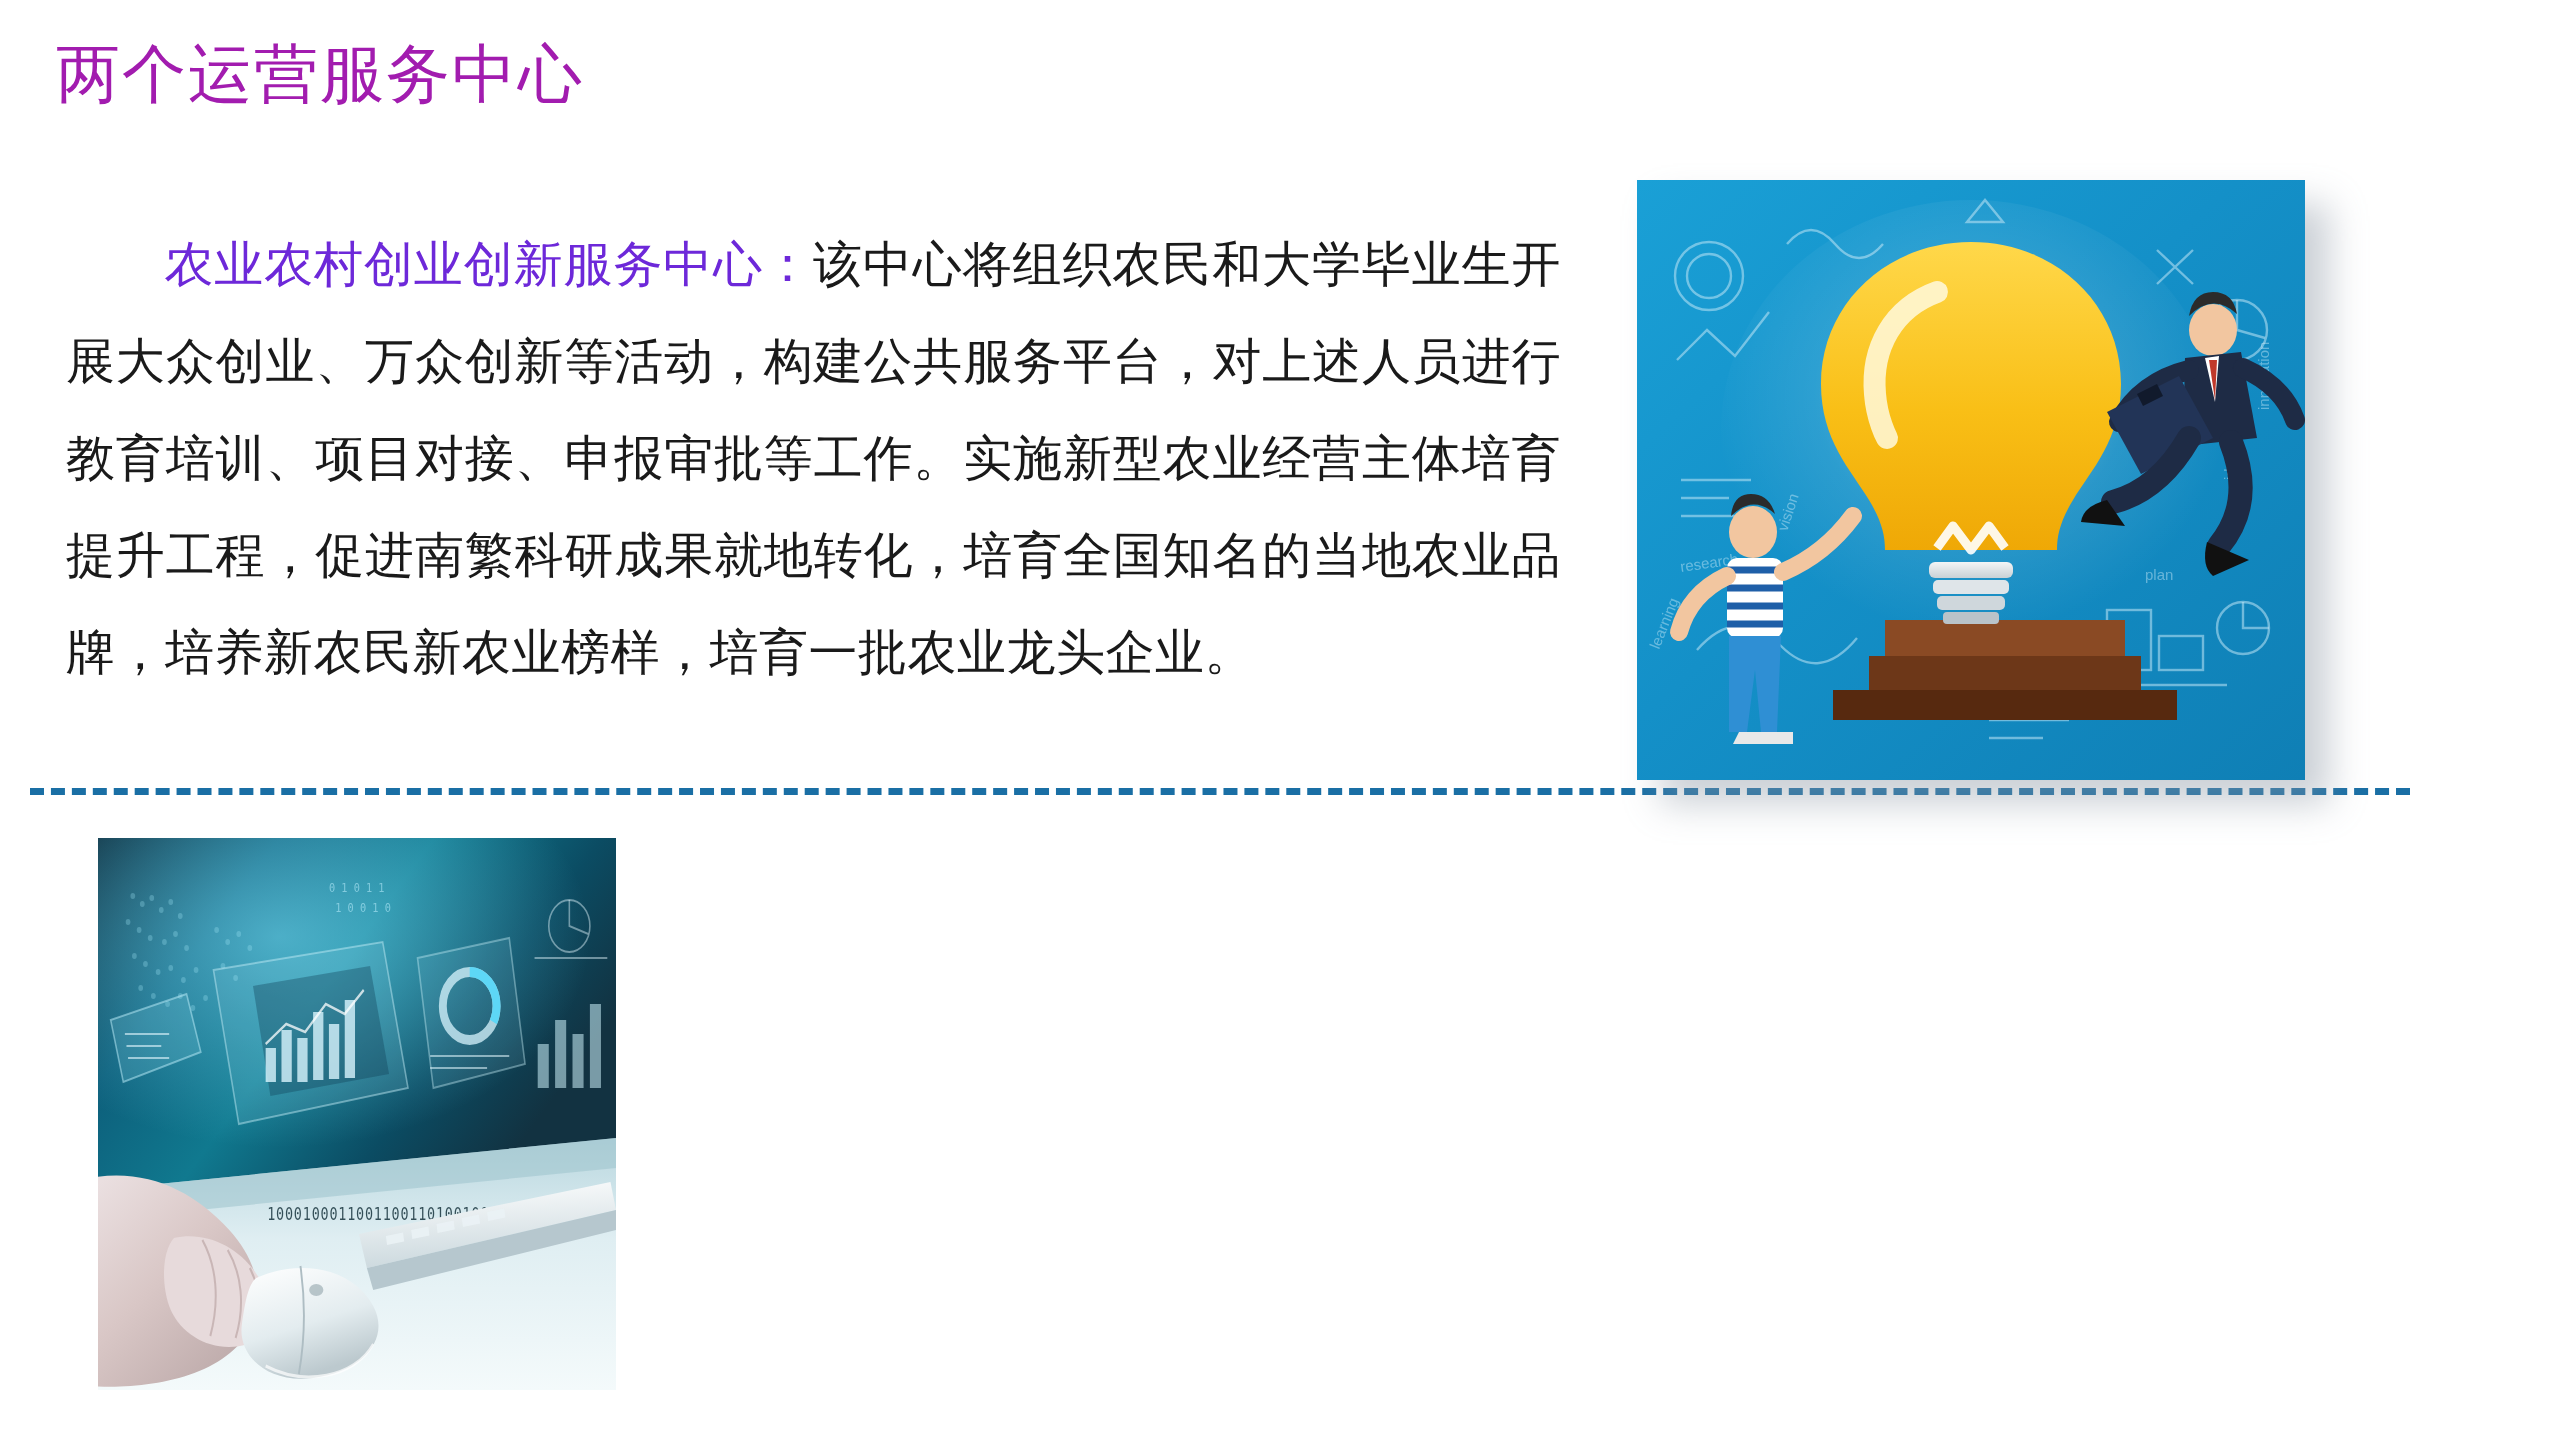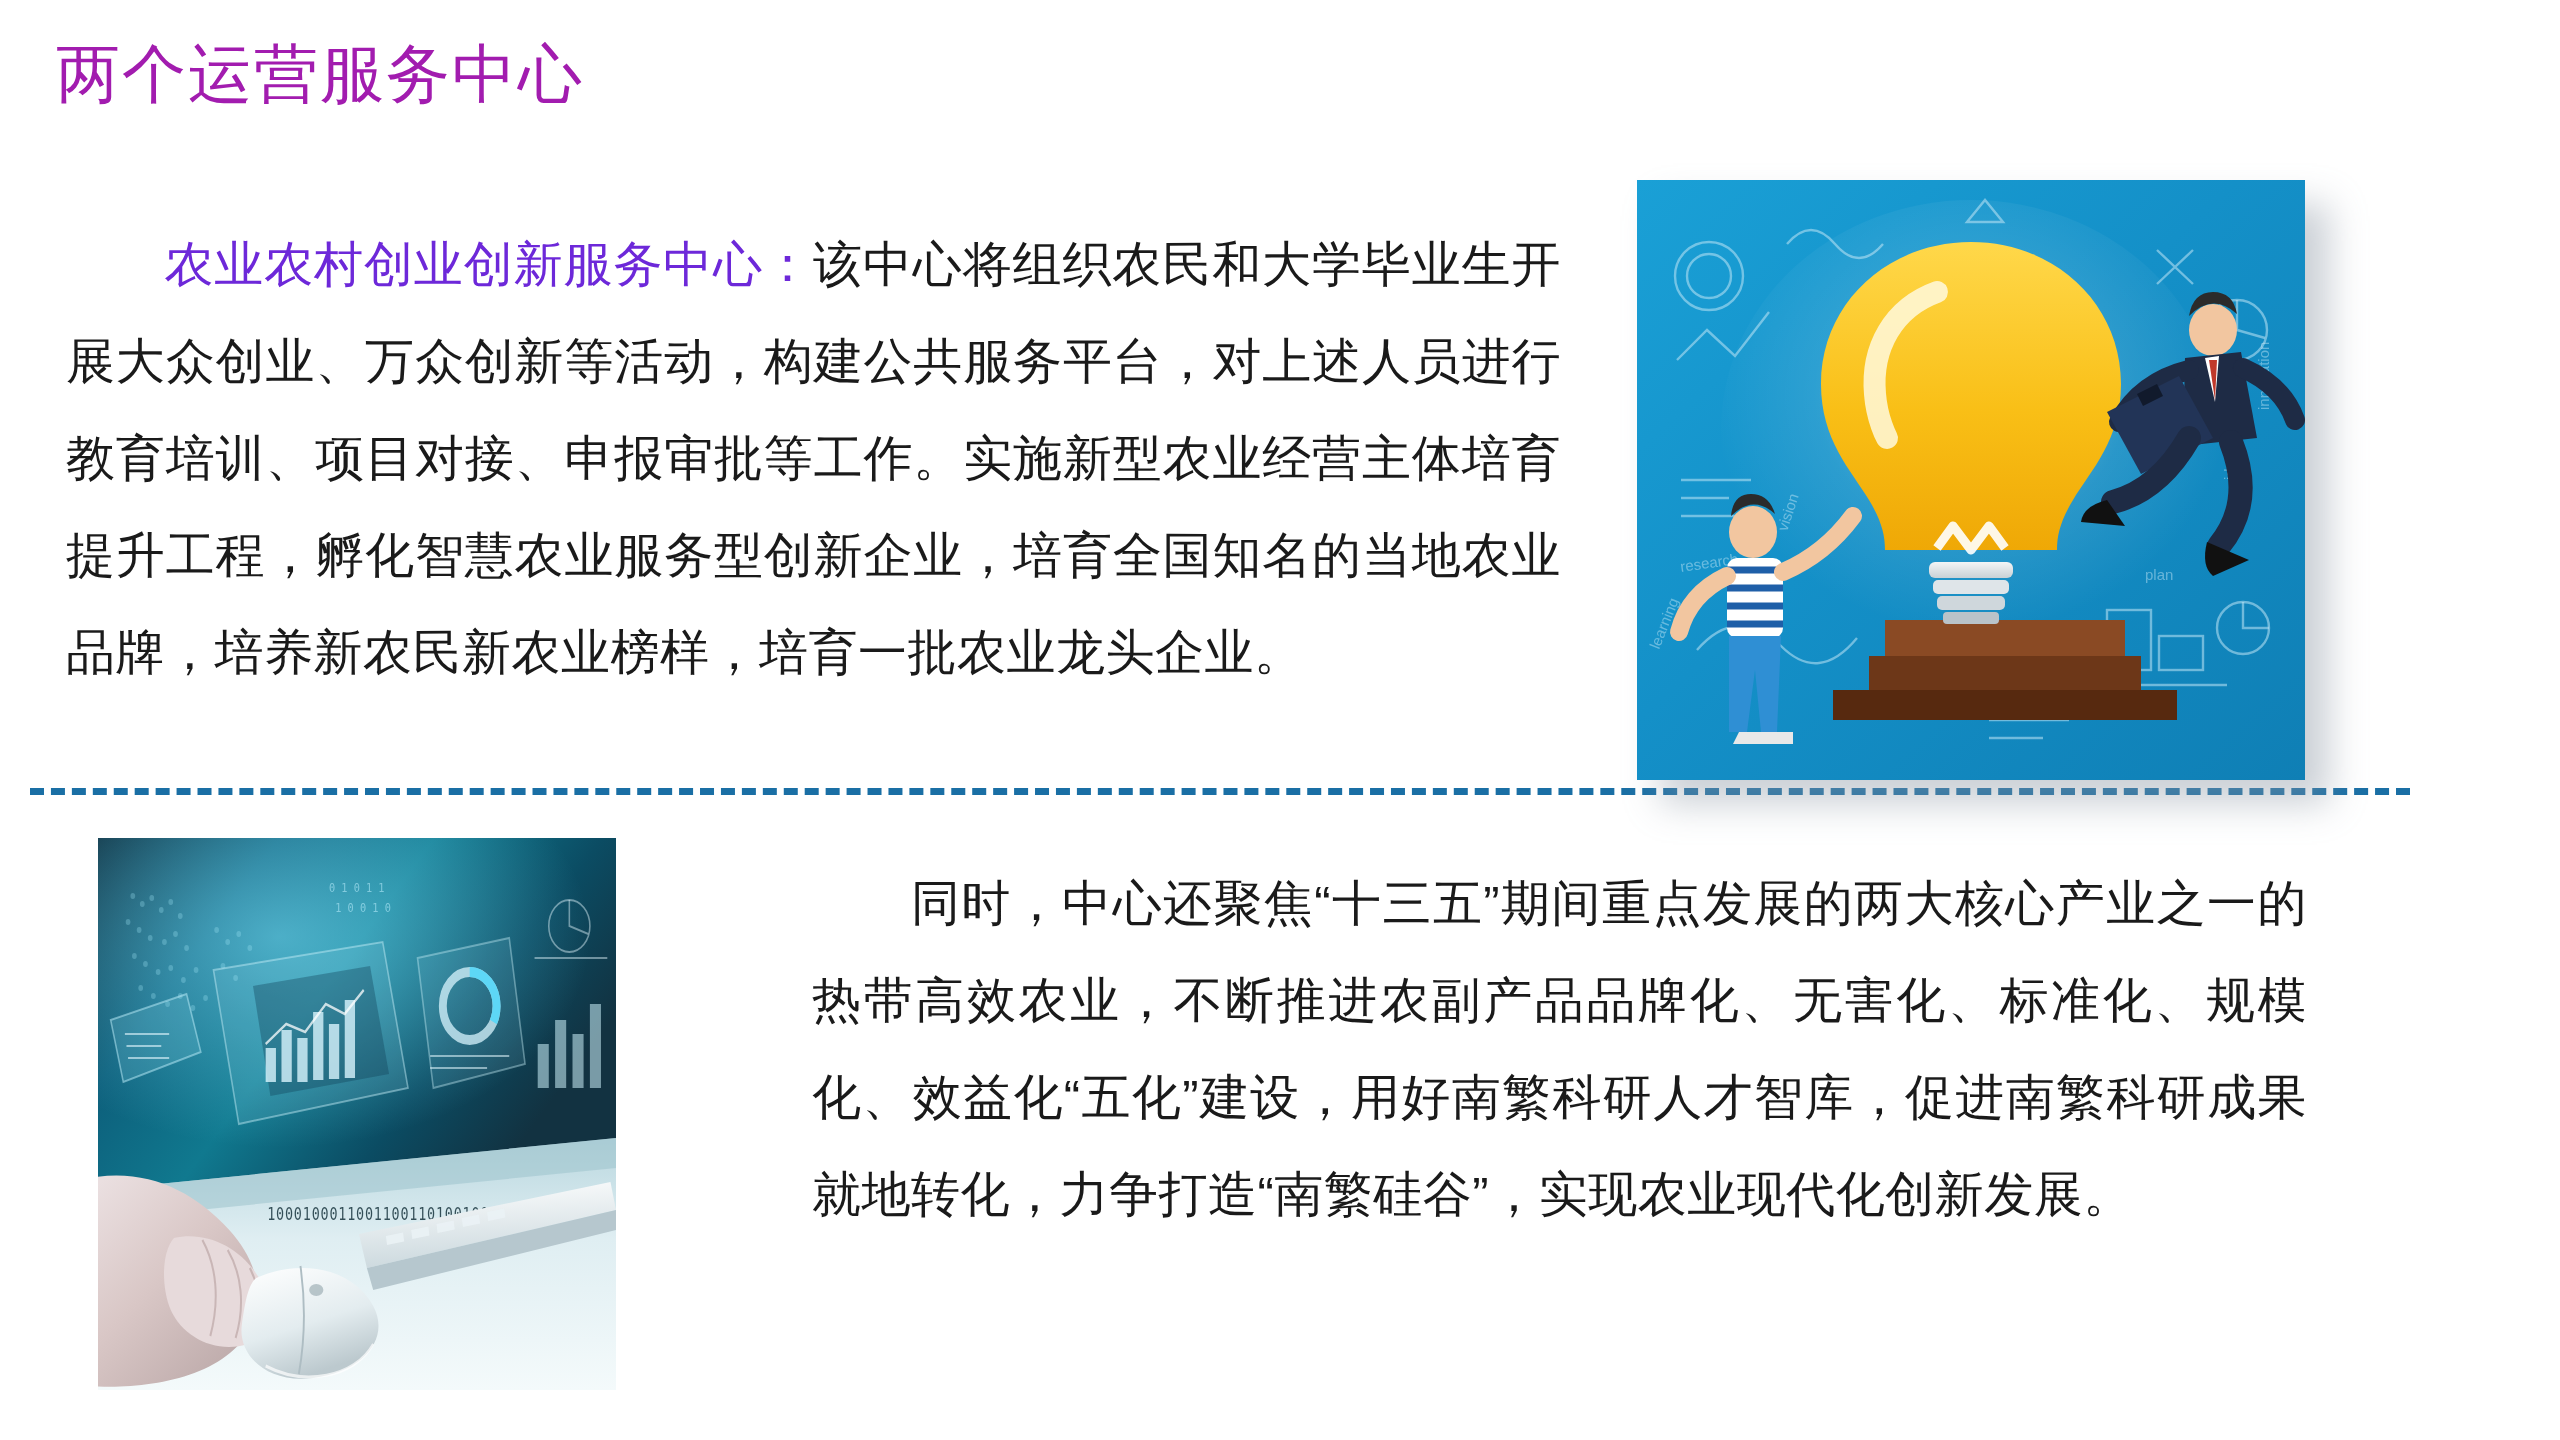--- a/index.html
+++ b/index.html
@@ -102,28 +102,25 @@
   #img-data svg { display: block; width: 100%; height: 100%; }
 </style>
 </head>
 <body>
 
 <div id="slide">
 
   <div id="slide-title">两个运营服务中心</div>
 
   <div id="para-one">
-    <span class="indent"></span><span class="lead">农业农村创业创新服务中心：</span><span>该中心将组织农民和大学毕业生开展大众创业、万众创新等活动，构建公共服务平台，对上述人员进行教育培训、项目对接、申报审批等工作。实施新型农业经营主体培育提升工程，孵化智慧农业服务型创新企业，培育全国知名的当地农业品牌，培养新农民新农业榜样，培育一批农业龙头企业。</span>
+    <span class="indent"></span><span class="lead">农业农村创业创新服务中心：</span><span>该中心将组织农民和大学毕业生开展大众创业、万众创新等活动，构建公共服务平台，对上述人员进行教育培训、项目对接、申报审批等工作。实施新型农业经营主体培育提升工程，促进南繁科研成果就地转化，培育全国知名的当地农业品牌，培养新农民新农业榜样，培育一批农业龙头企业。</span>
   </div>
 
   <div id="divider"></div>
 
-  <div id="para-two">
-    <span class="indent"></span><span>同时，中心还聚焦“十三五”期间重点发展的两大核心产业之一的热带高效农业，不断推进农副产品品牌化、无害化、标准化、规模化、效益化“五化”建设，用好南繁科研人才智库，促进南繁科研成果就地转化，力争打造“南繁硅谷”，实现农业现代化创新发展。</span>
-  </div>
 
   <div id="img-idea">
     <svg viewBox="0 0 668 600" preserveAspectRatio="none" aria-hidden="true">
       <defs>
         <linearGradient id="skyG" x1="0" y1="0" x2="1" y2="1">
           <stop offset="0%" stop-color="#1aa0d6"></stop>
           <stop offset="45%" stop-color="#1490c8"></stop>
           <stop offset="100%" stop-color="#0f7fb5"></stop>
         </linearGradient>
         <radialGradient id="glowG" cx="50%" cy="42%" r="52%">

